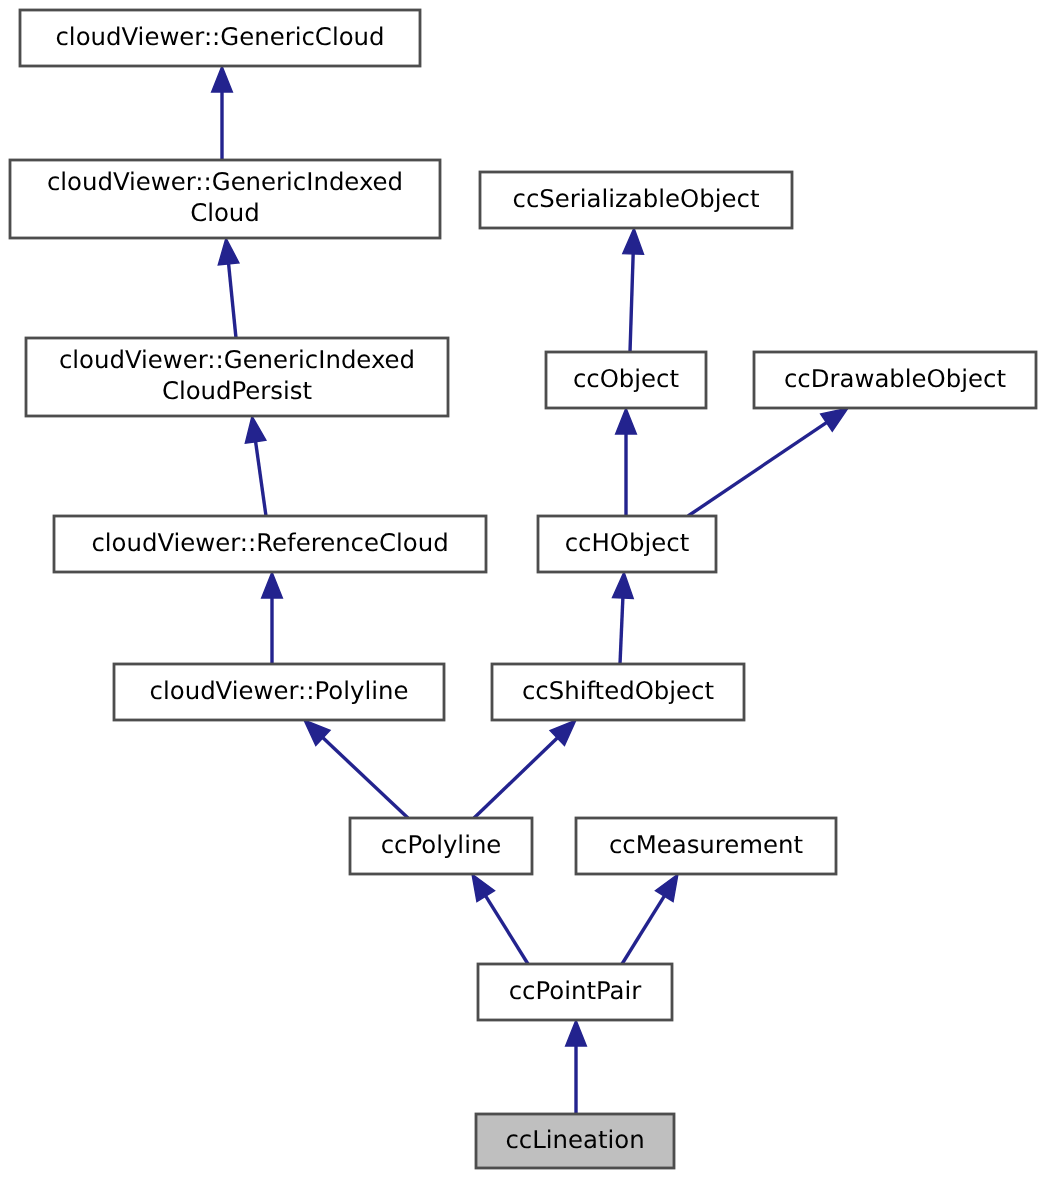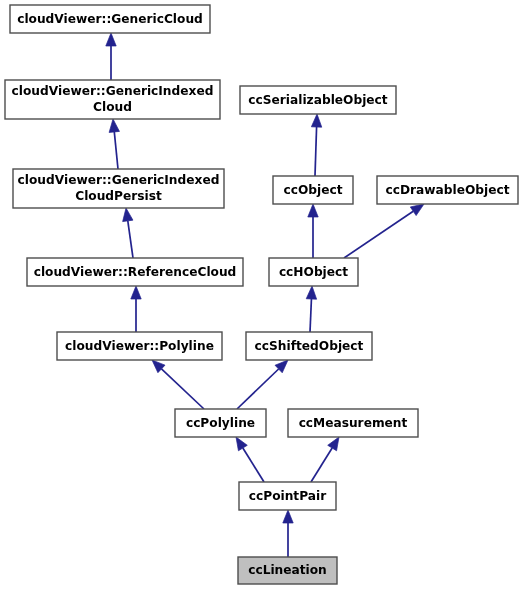--- a/index.html
+++ b/index.html
@@ -11,21 +11,20 @@
   body {
     width: 522px;
     height: 589px;
     font-family: "DejaVu Sans", sans-serif;
     overflow: hidden;
   }
   #diagram-root {
     position: relative;
     width: 522px;
     height: 453px;
-    font-weight: bold;
   }
   svg#inheritance-graph {
     display: block;
     width: 522px;
     height: 589px;
   }
   .node-box {
     fill: #ffffff;
     stroke: #4d4d4d;
     stroke-width: 1.4px;

